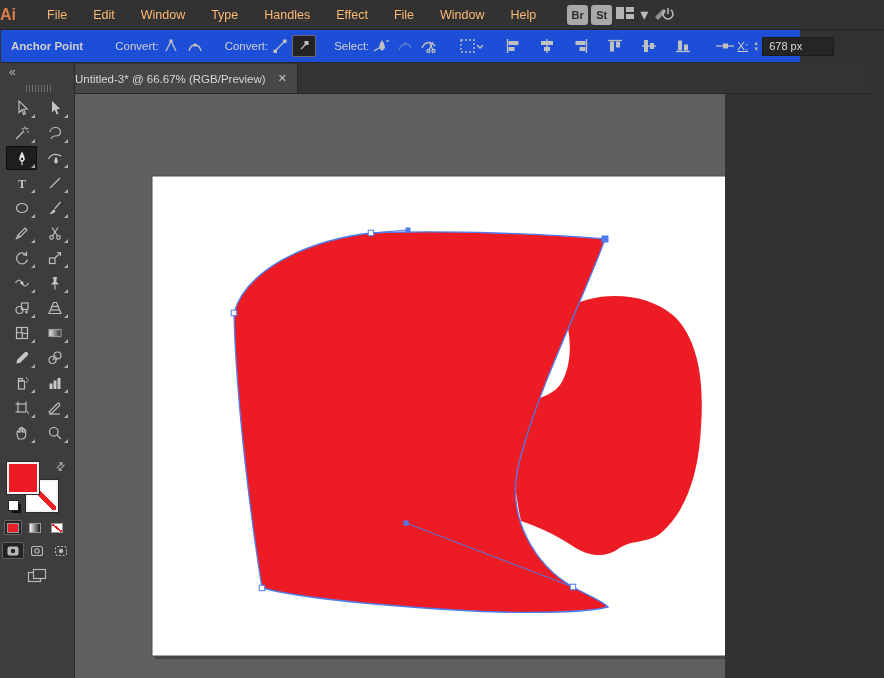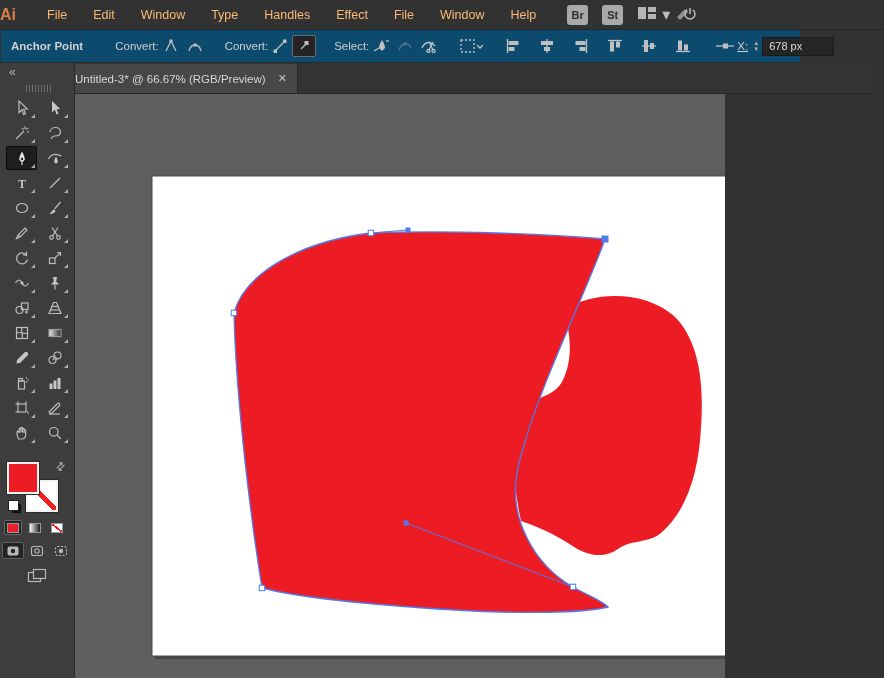--- a/index.html
+++ b/index.html
@@ -1,25 +1,25 @@
 <!DOCTYPE html>
 <html><head>
 <meta charset="utf-8">
 <style>
   html,body{margin:0;padding:0;}
   body{width:884px;height:678px;background:#323232;font-family:"Liberation Sans",sans-serif;overflow:hidden;position:relative;-webkit-font-smoothing:antialiased;}
   
   .menu-bar{position:absolute;left:0;top:0;width:884px;height:30px;background:#323232;border-bottom:1px solid #262626;display:flex;align-items:center;box-sizing:border-box;}
   .app-logo{width:34px;text-align:left;font-weight:bold;font-size:16px;}
   .menu-item{color:#fdba74;font-size:12.5px;padding:0 13px;line-height:30px;cursor:default;}
-  .menu-right{display:flex;align-items:center;margin-left:18px;gap:14px;}
+  .menu-right{display:flex;align-items:center;margin-left:18px;gap:3px;}
   .mini-app-btn{width:21px;height:20px;background:#a9a9a9;color:#2e2e2e;font-size:11px;font-weight:bold;border-radius:3px;display:flex;align-items:center;justify-content:center;}
   .ws-wrap{display:flex;align-items:center;gap:5px;color:#bdbdbd;}
   
-  .control-bar{position:absolute;left:0;top:30px;width:800px;height:33px;background:#0c4a6e;border-bottom:1px solid #2a2a2a;display:flex;align-items:center;box-sizing:border-box;}
+  .control-bar{position:absolute;left:0;top:30px;width:800px;height:33px;background:#1d4ed8;border-bottom:1px solid #2a2a2a;display:flex;align-items:center;box-sizing:border-box;}
   .grip{width:8px;height:33px;background:repeating-linear-gradient(180deg,#5a5a5a 0 1px,#3a3a3a 1px 3px);border-right:1px solid #333;}
   .cb-label{color:#cfcfcf;font-size:11.5px;white-space:nowrap;}
   .cb-mode{margin:0 14px 0 10px;font-weight:bold;}
   .cb-sep{width:1px;height:22px;background:#585858;margin:0 9px;box-shadow:1px 0 0 #2f2f2f;}
   .cb-group{display:flex;align-items:center;gap:0;}
   .cb-icon{width:24px;height:22px;display:flex;align-items:center;justify-content:center;border-radius:2px;}
   .cb-icon svg{stroke:#c0c0c0;fill:none;stroke-width:1.3px;}
   .cb-icon.pressed{background:#232323;border:1px solid #6a6a6a;box-sizing:border-box;}
   .cb-icon.dim svg{opacity:.38;}
   .stepper{display:flex;flex-direction:column;color:#b5b5b5;font-size:6px;line-height:6px;margin:0 3px 0 5px;}

